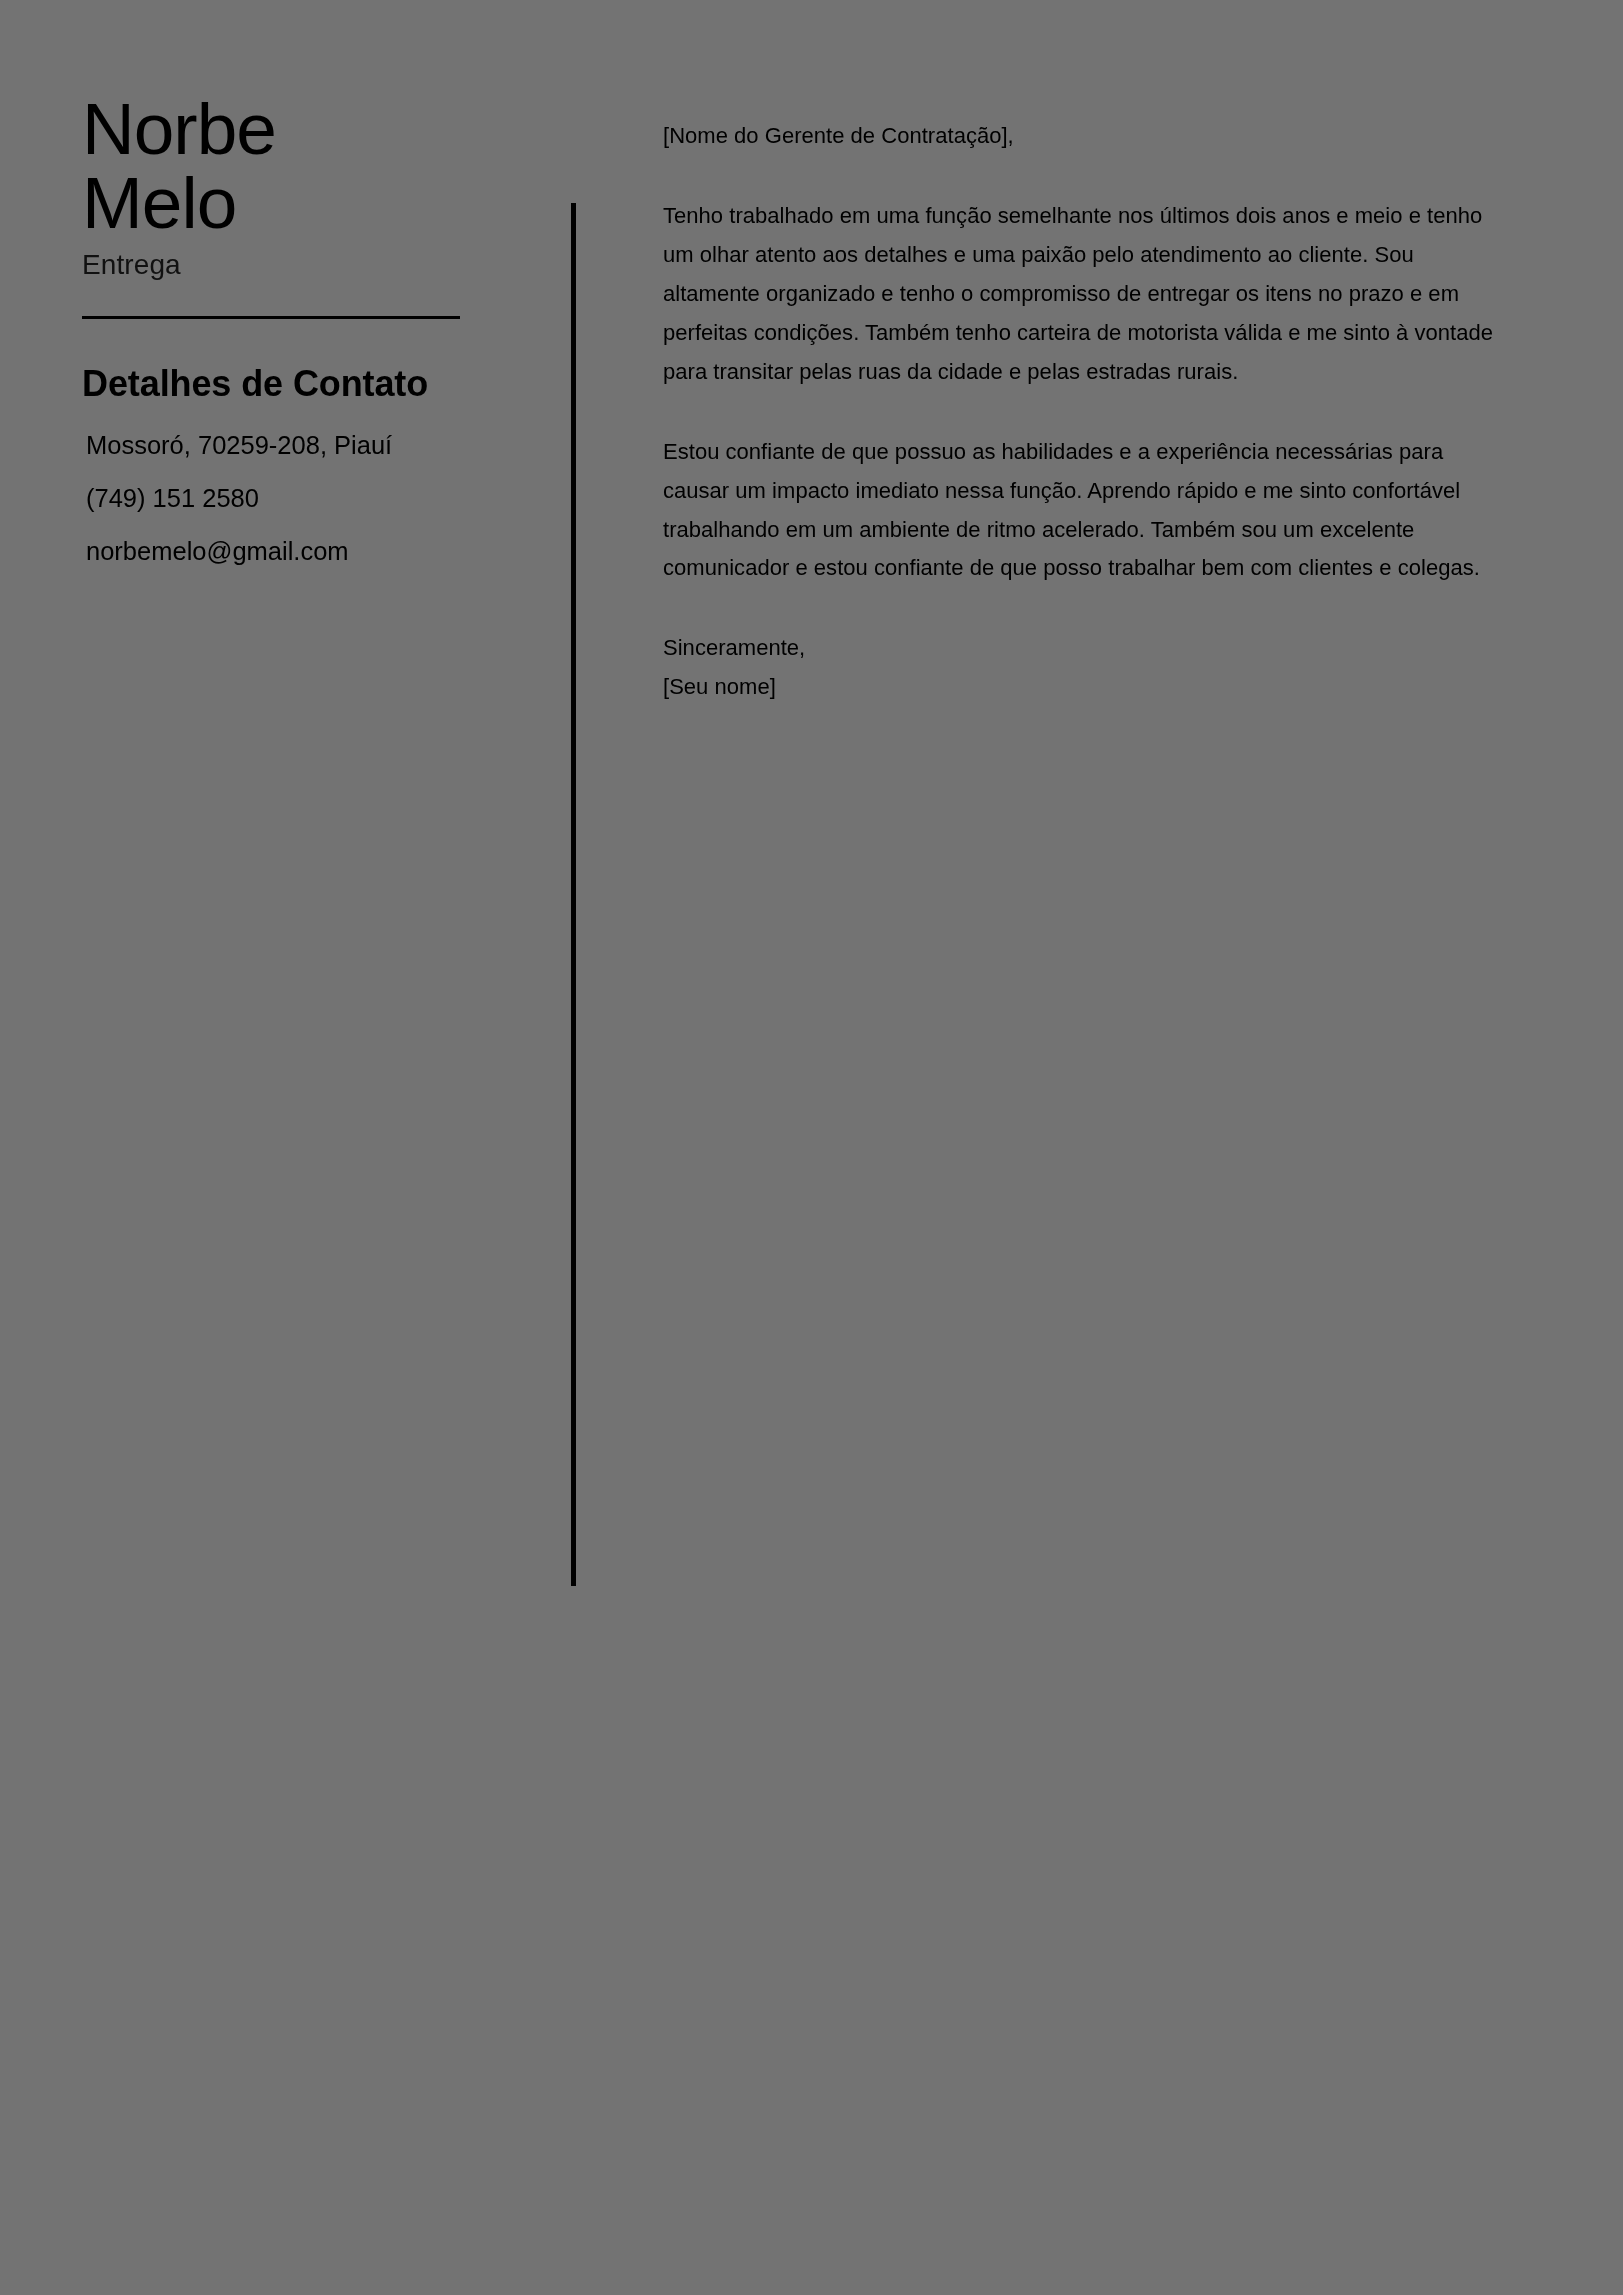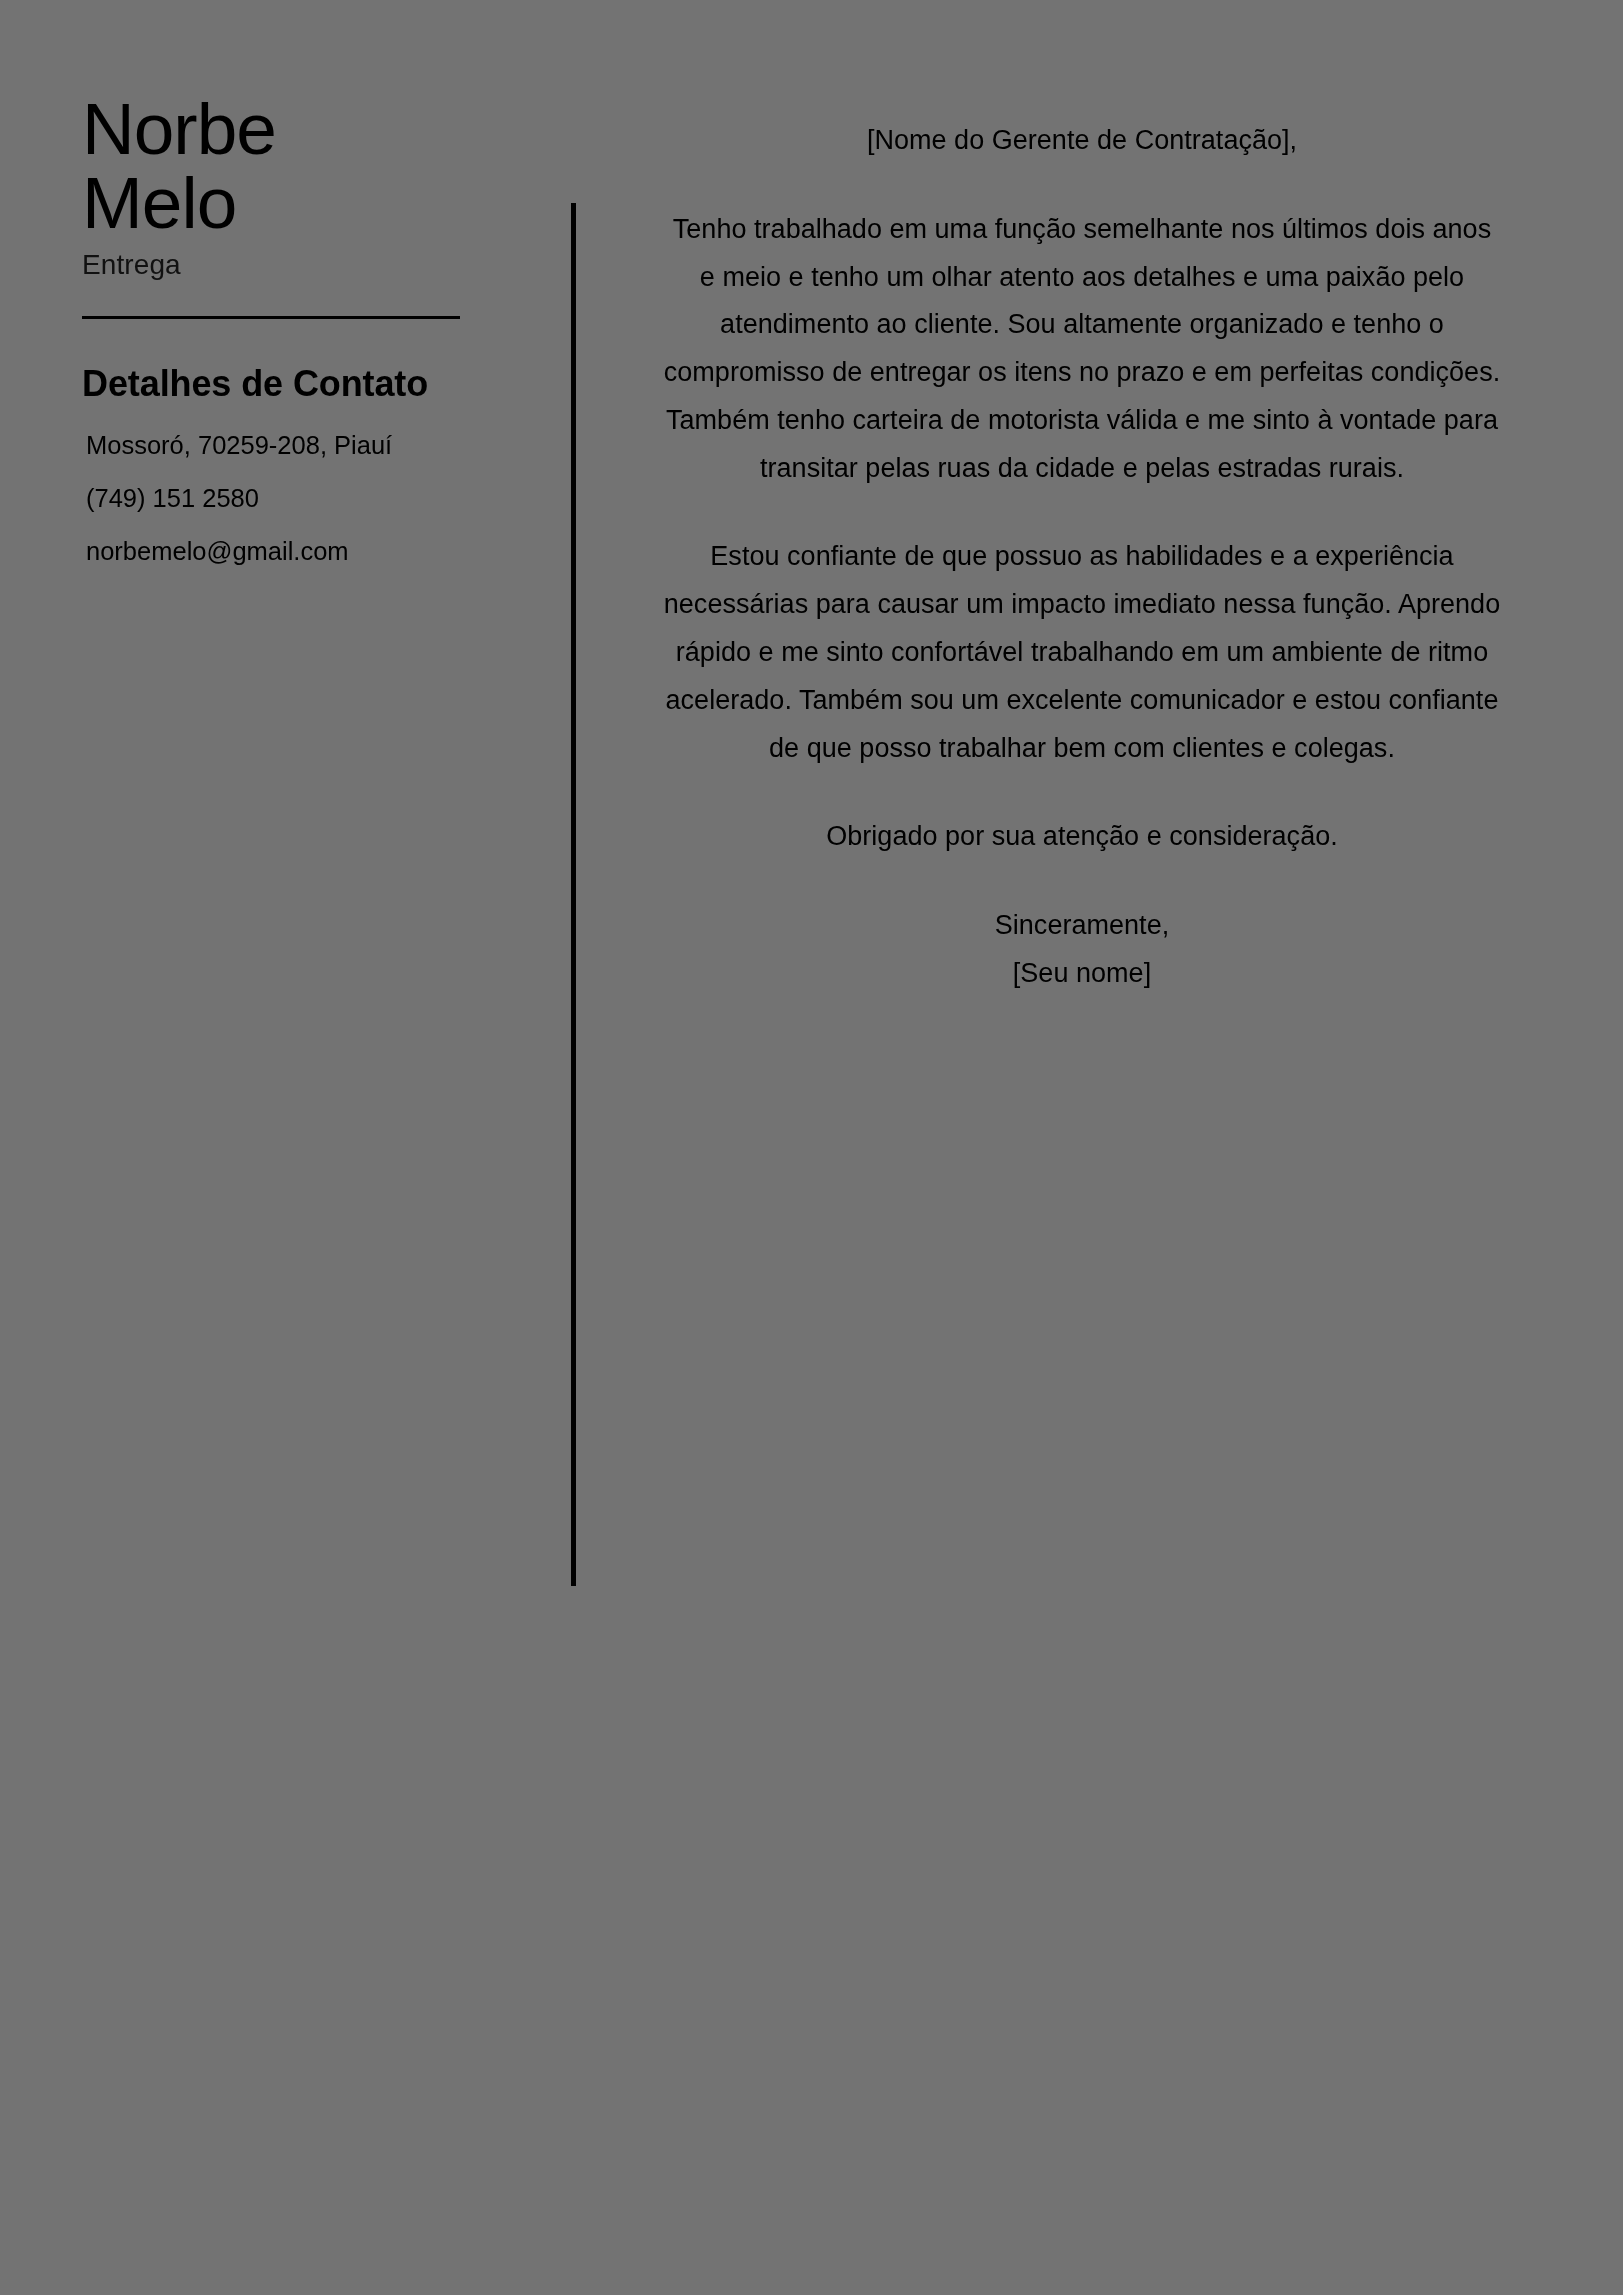--- a/index.html
+++ b/index.html
@@ -111,25 +111,25 @@
   
   .letter {
     position: absolute;
     left: 663px;
     top: 117px;
     width: 838px;
   }
 
   .letter p {
     margin: 0 0 41px 0;
-    font-size: 27px;
+    font-size: 22px;
     font-weight: 400;
     line-height: 1.77;
     color: #000000;
-    text-align: center;
+    text-align: left;
     letter-spacing: 0.03px;
   }
 
   .letter p.salutation {
     margin-bottom: 41px;
   }
 
   .letter p.thanks {
     margin-bottom: 41px;
   }
@@ -173,21 +173,20 @@
   <div class="letter">
 
     <p class="salutation">[Nome do Gerente de Contratação],</p>
 
 
     <p>Tenho trabalhado em uma função semelhante nos últimos dois anos e meio e tenho um olhar atento aos detalhes e uma paixão pelo atendimento ao cliente. Sou altamente organizado e tenho o compromisso de entregar os itens no prazo e em perfeitas condições. Também tenho carteira de motorista válida e me sinto à vontade para transitar pelas ruas da cidade e pelas estradas rurais.</p>
 
     <p>Estou confiante de que possuo as habilidades e a experiência necessárias para causar um impacto imediato nessa função. Aprendo rápido e me sinto confortável trabalhando em um ambiente de ritmo acelerado. Também sou um excelente comunicador e estou confiante de que posso trabalhar bem com clientes e colegas.</p>
 
 
-    <p class="thanks">Obrigado por sua atenção e consideração.</p>
 
     <p class="signoff">
       <span class="signoff-line">Sinceramente,</span>
       <span class="signoff-line">[Seu nome]</span>
     </p>
 
   </div>
 
 </div>
 

